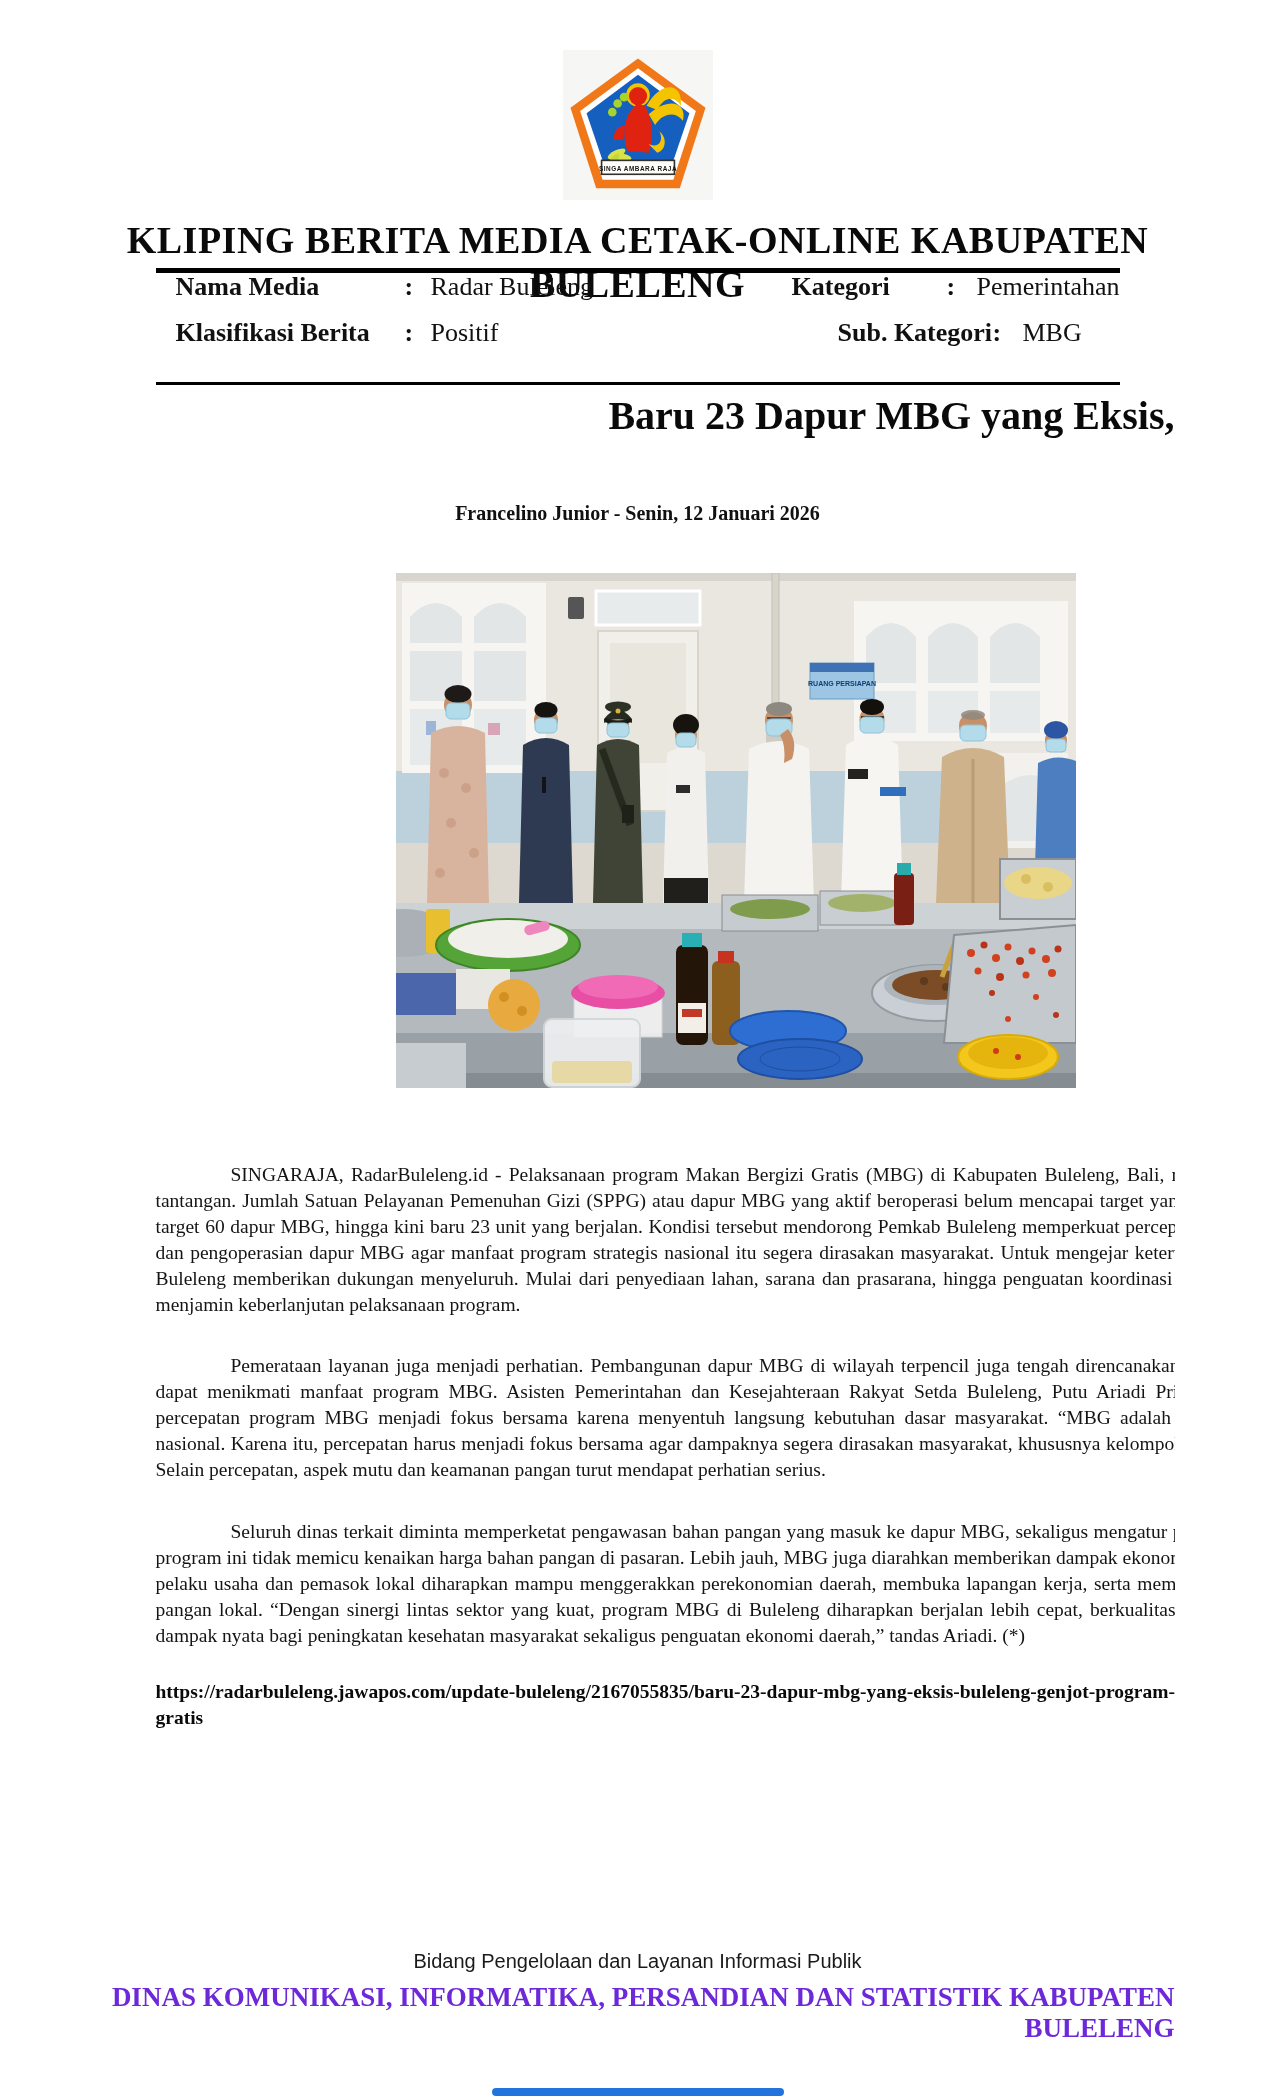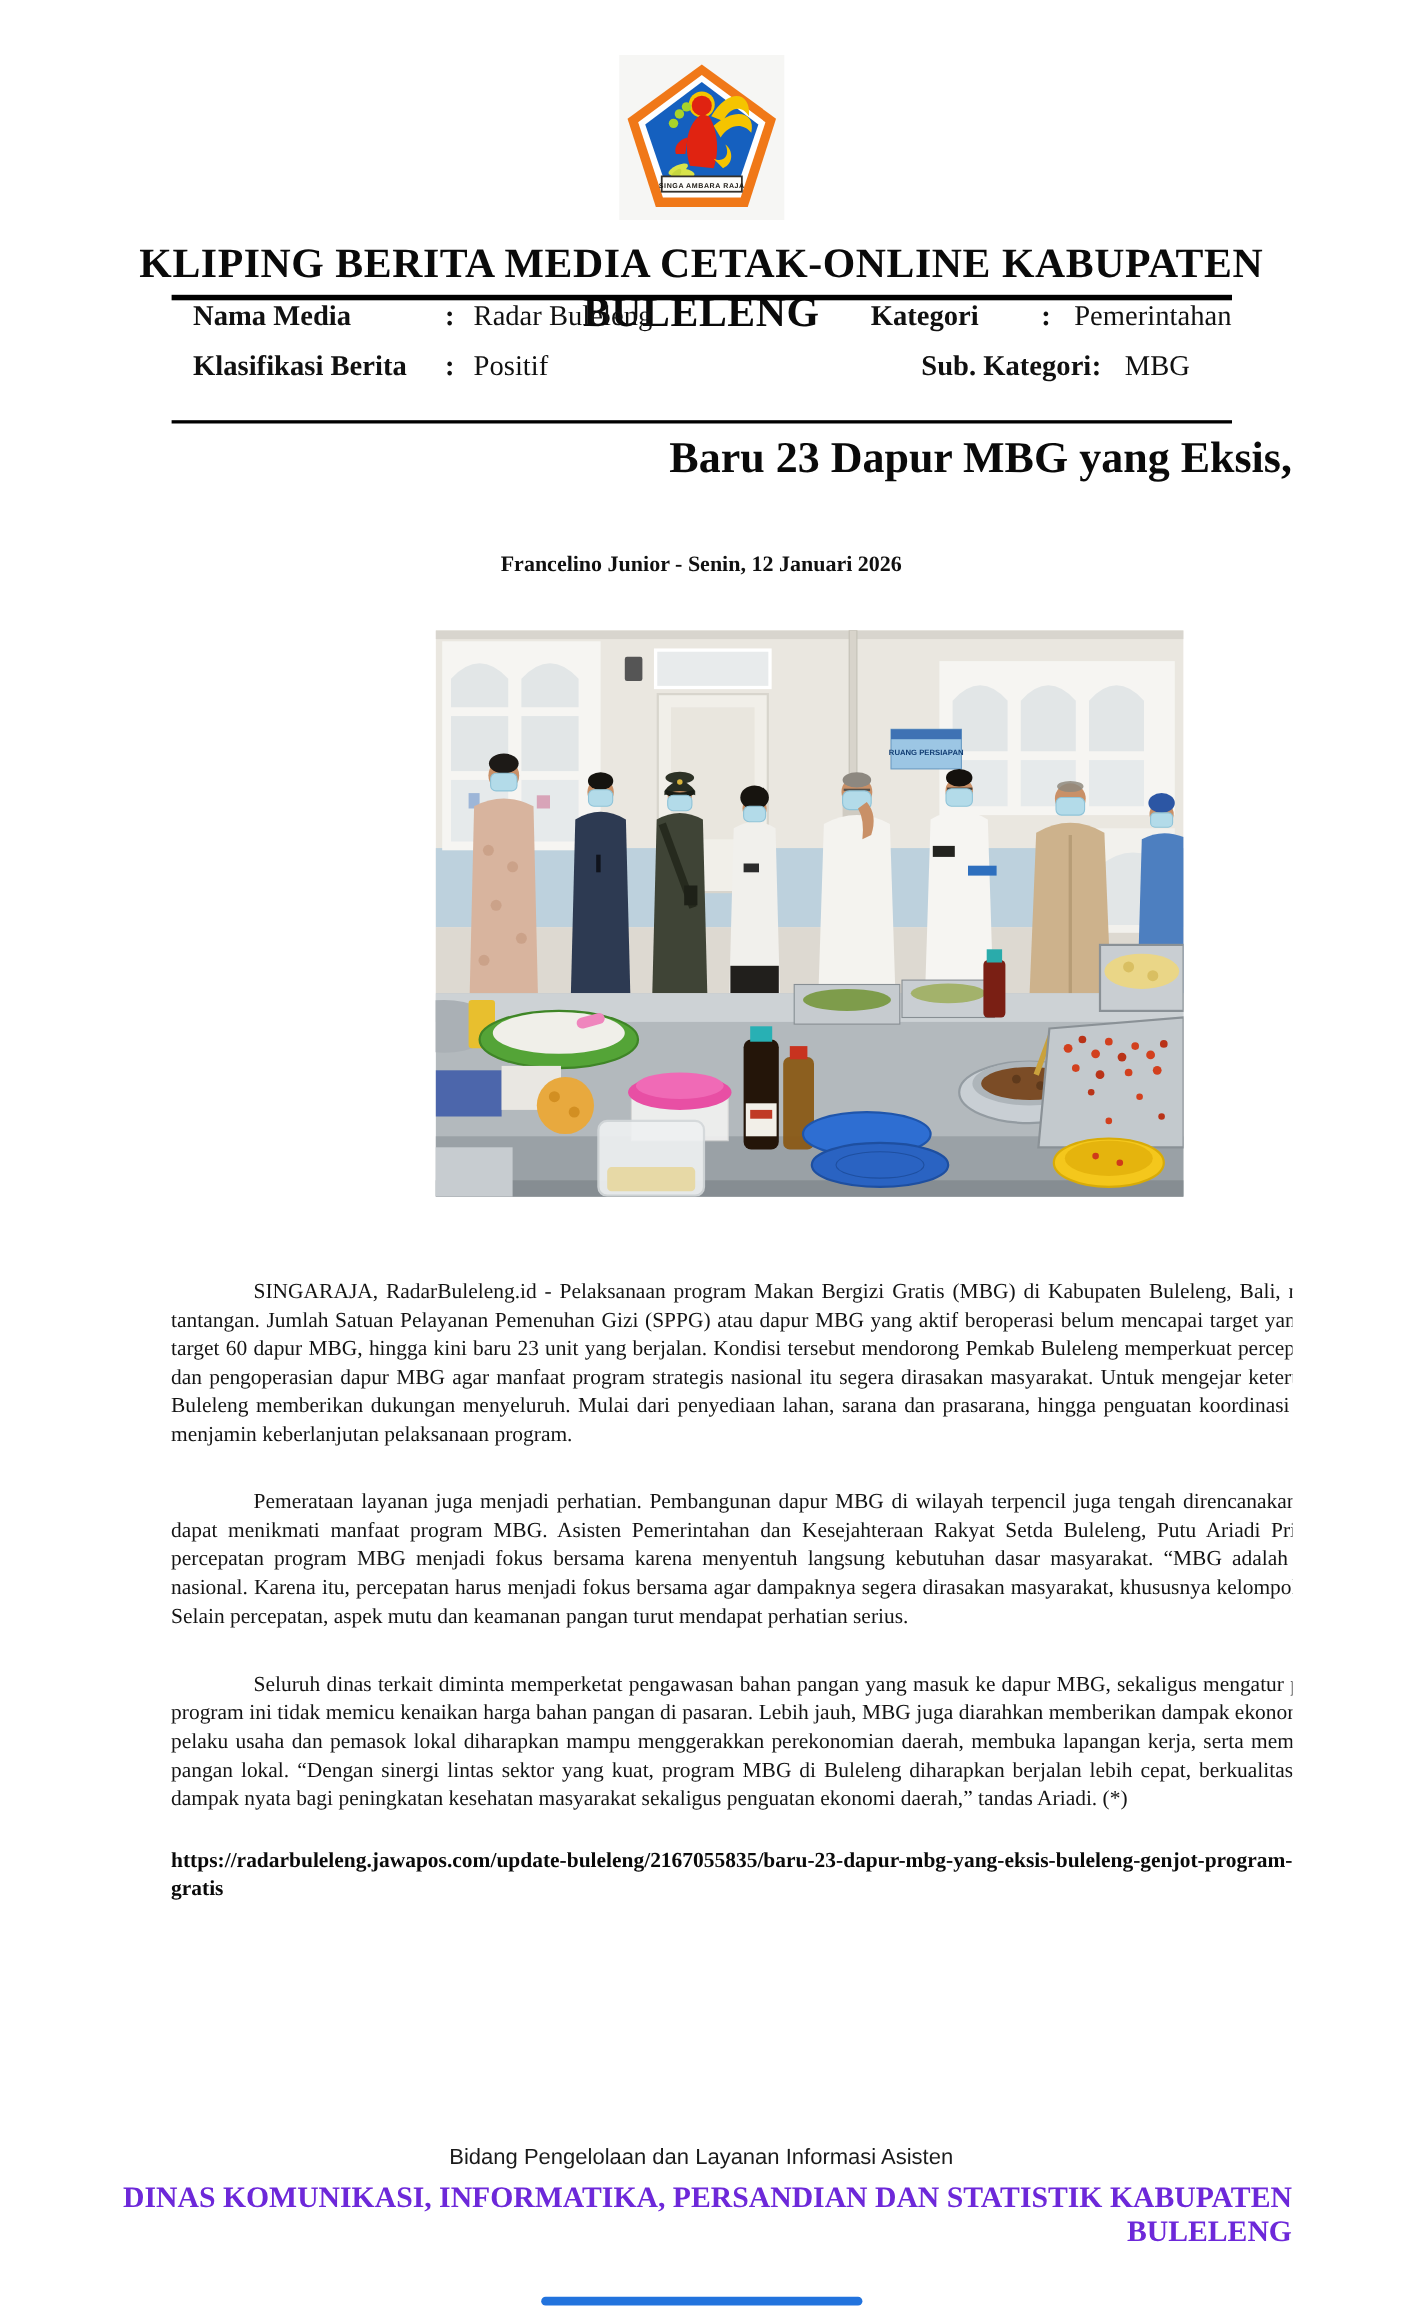--- a/index.html
+++ b/index.html
@@ -359,17 +359,17 @@
     </svg>
   </figure>
 
   <div class="body-text">
     <p>SINGARAJA, RadarBuleleng.id - Pelaksanaan program Makan Bergizi Gratis (MBG) di Kabupaten Buleleng, Bali, masih menghadapi tantangan. Jumlah Satuan Pelayanan Pemenuhan Gizi (SPPG) atau dapur MBG yang aktif beroperasi belum mencapai target yang ditetapkan. Dari target 60 dapur MBG, hingga kini baru 23 unit yang berjalan. Kondisi tersebut mendorong Pemkab Buleleng memperkuat percepatan pembentukan dan pengoperasian dapur MBG agar manfaat program strategis nasional itu segera dirasakan masyarakat. Untuk mengejar ketertinggalan, Pemkab Buleleng memberikan dukungan menyeluruh. Mulai dari penyediaan lahan, sarana dan prasarana, hingga penguatan koordinasi lintas sektor guna menjamin keberlanjutan pelaksanaan program.</p>
     <p>Pemerataan layanan juga menjadi perhatian. Pembangunan dapur MBG di wilayah terpencil juga tengah direncanakan, agar masyarakat dapat menikmati manfaat program MBG. Asisten Pemerintahan dan Kesejahteraan Rakyat Setda Buleleng, Putu Ariadi Pribadi mengatakan, percepatan program MBG menjadi fokus bersama karena menyentuh langsung kebutuhan dasar masyarakat. “MBG adalah program strategis nasional. Karena itu, percepatan harus menjadi fokus bersama agar dampaknya segera dirasakan masyarakat, khususnya kelompok rentan,” ujarnya. Selain percepatan, aspek mutu dan keamanan pangan turut mendapat perhatian serius.</p>
     <p>Seluruh dinas terkait diminta memperketat pengawasan bahan pangan yang masuk ke dapur MBG, sekaligus mengatur pola pemasok agar program ini tidak memicu kenaikan harga bahan pangan di pasaran. Lebih jauh, MBG juga diarahkan memberikan dampak ekonomi nyata. Pelibatan pelaku usaha dan pemasok lokal diharapkan mampu menggerakkan perekonomian daerah, membuka lapangan kerja, serta memperkuat ketahanan pangan lokal. “Dengan sinergi lintas sektor yang kuat, program MBG di Buleleng diharapkan berjalan lebih cepat, berkualitas, dan memberikan dampak nyata bagi peningkatan kesehatan masyarakat sekaligus penguatan ekonomi daerah,” tandas Ariadi. (*)</p>
     <div class="src-url">https://radarbuleleng.jawapos.com/update-buleleng/2167055835/baru-23-dapur-mbg-yang-eksis-buleleng-genjot-program-makan-bergizi-gratis</div>
   </div>
 
-  <div class="foot-1">Bidang Pengelolaan dan Layanan Informasi Asisten</div>
+  <div class="foot-1">Bidang Pengelolaan dan Layanan Informasi Publik</div>
   <div class="foot-2">DINAS KOMUNIKASI, INFORMATIKA, PERSANDIAN DAN STATISTIK KABUPATEN BULELENG</div>
   <div class="accent-bar"></div>
 
 </div>
 
 </body></html>

